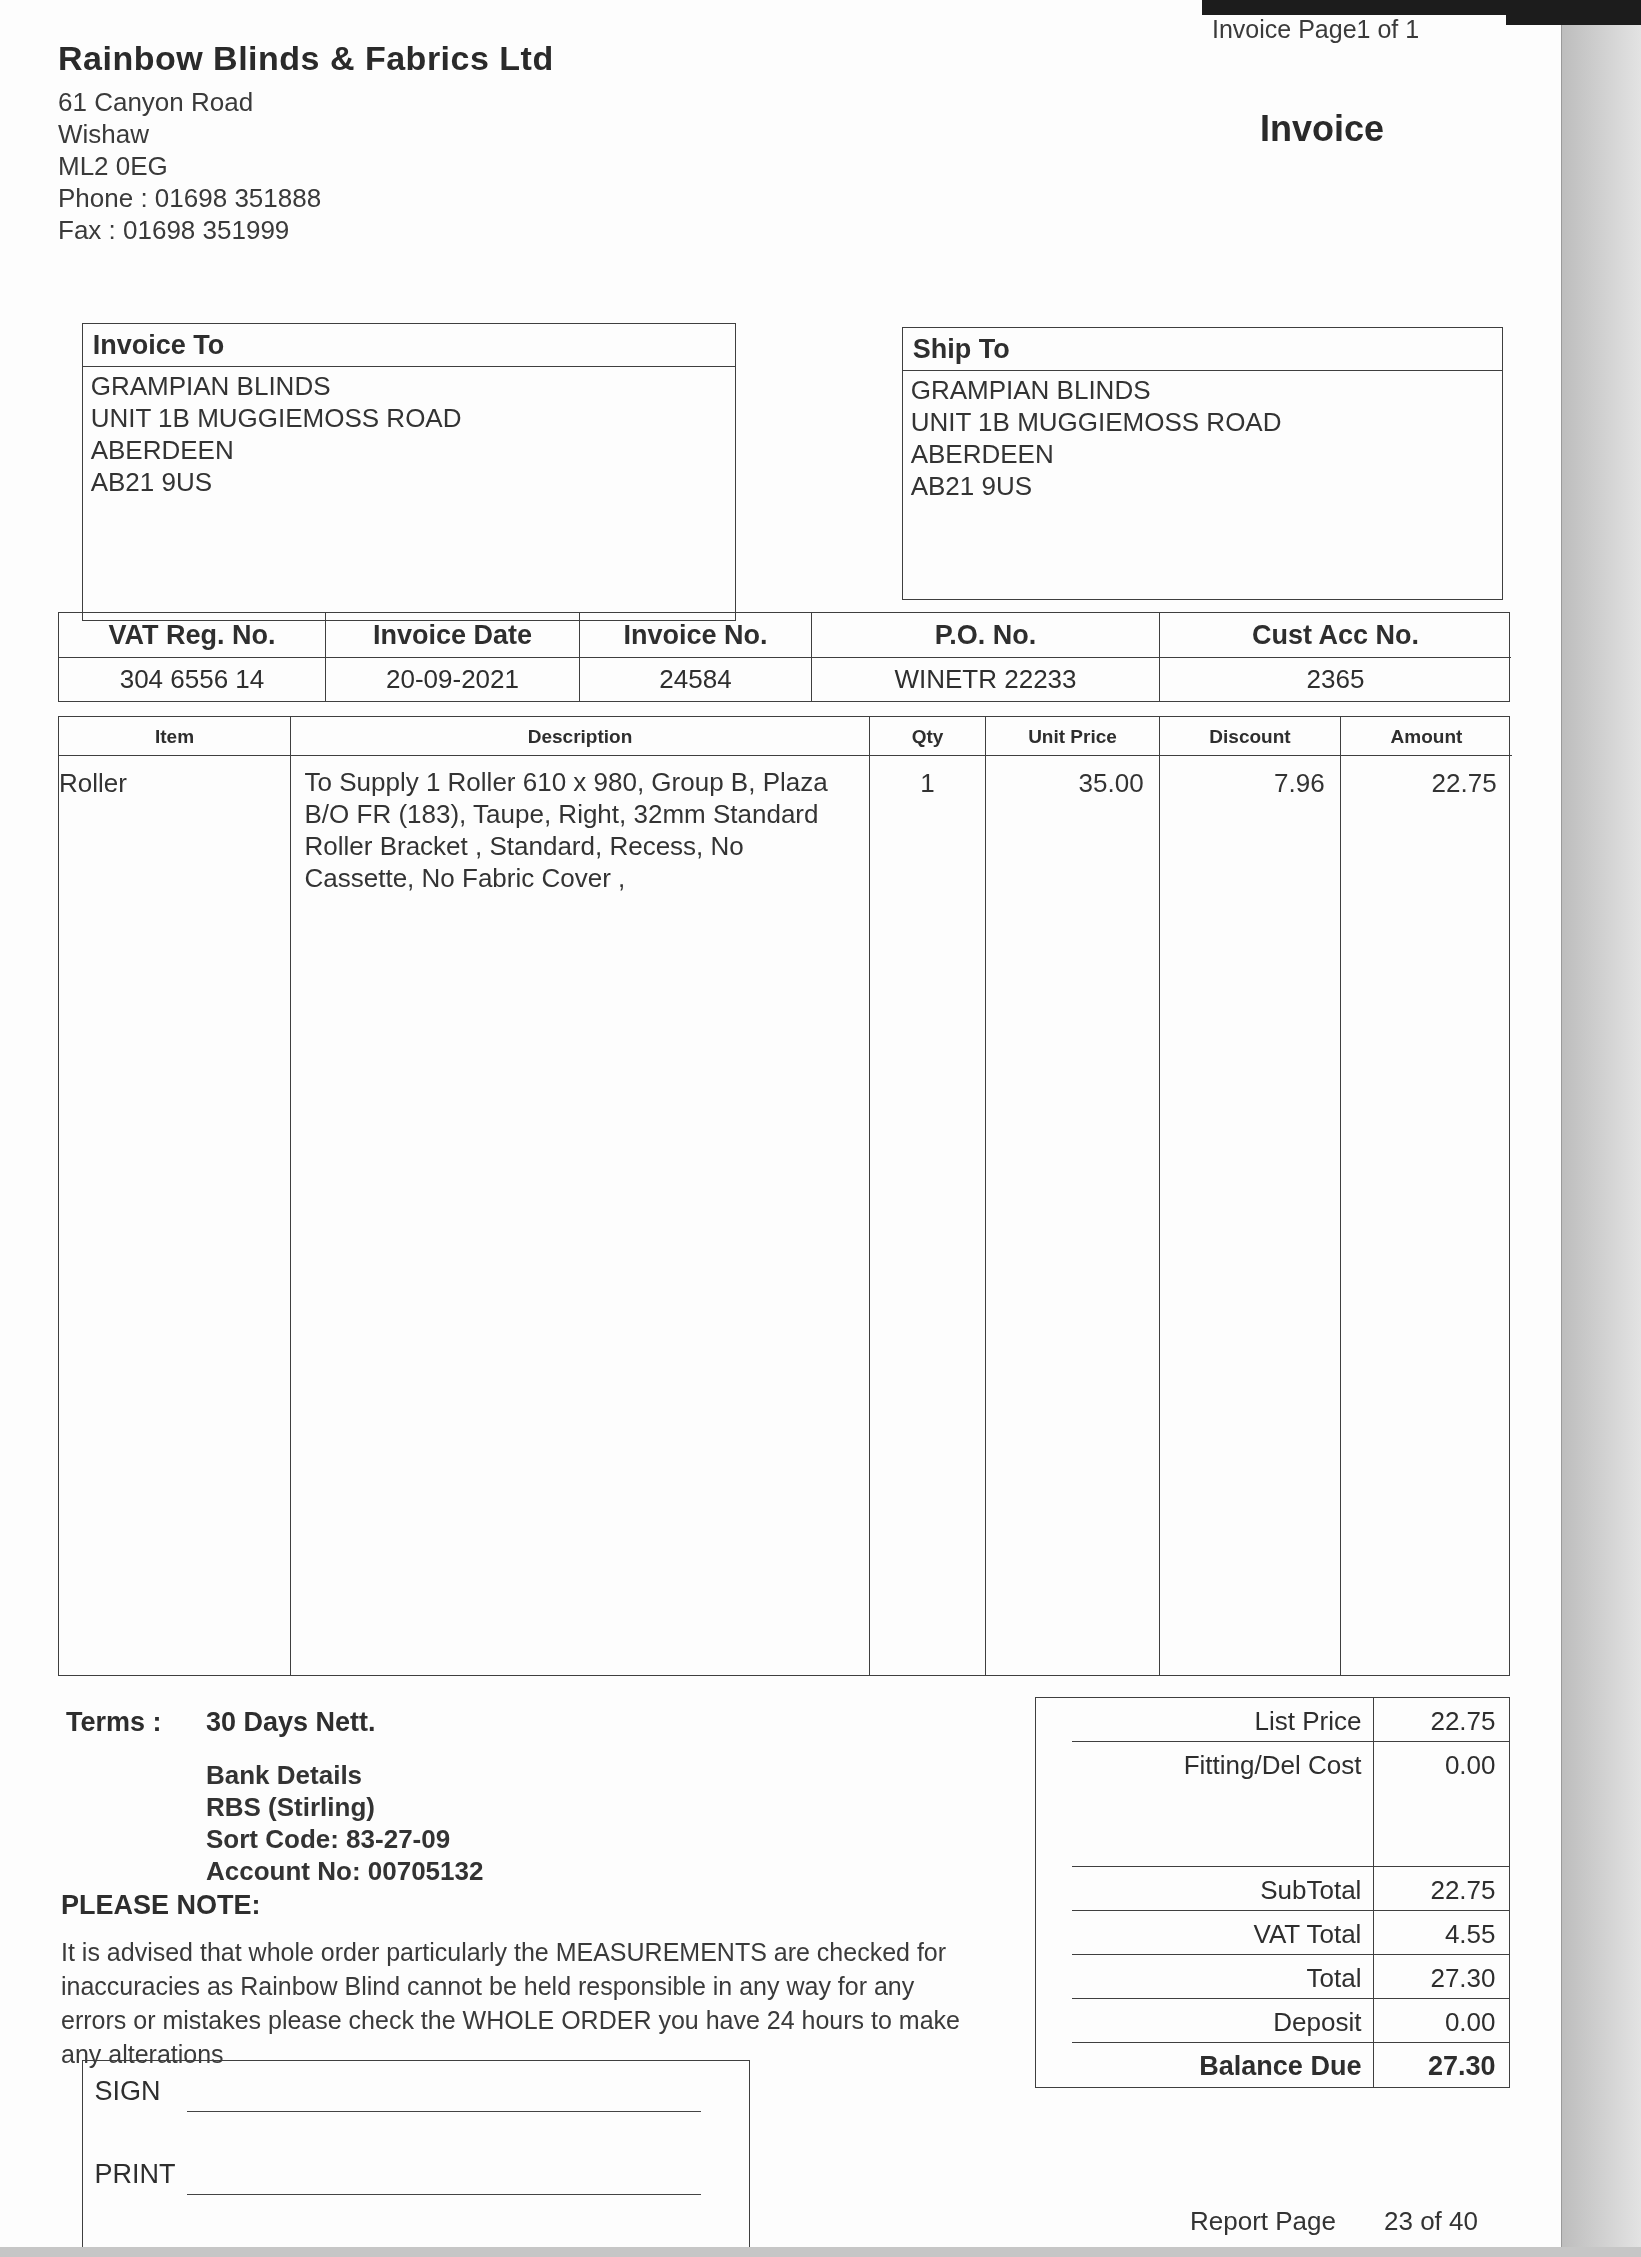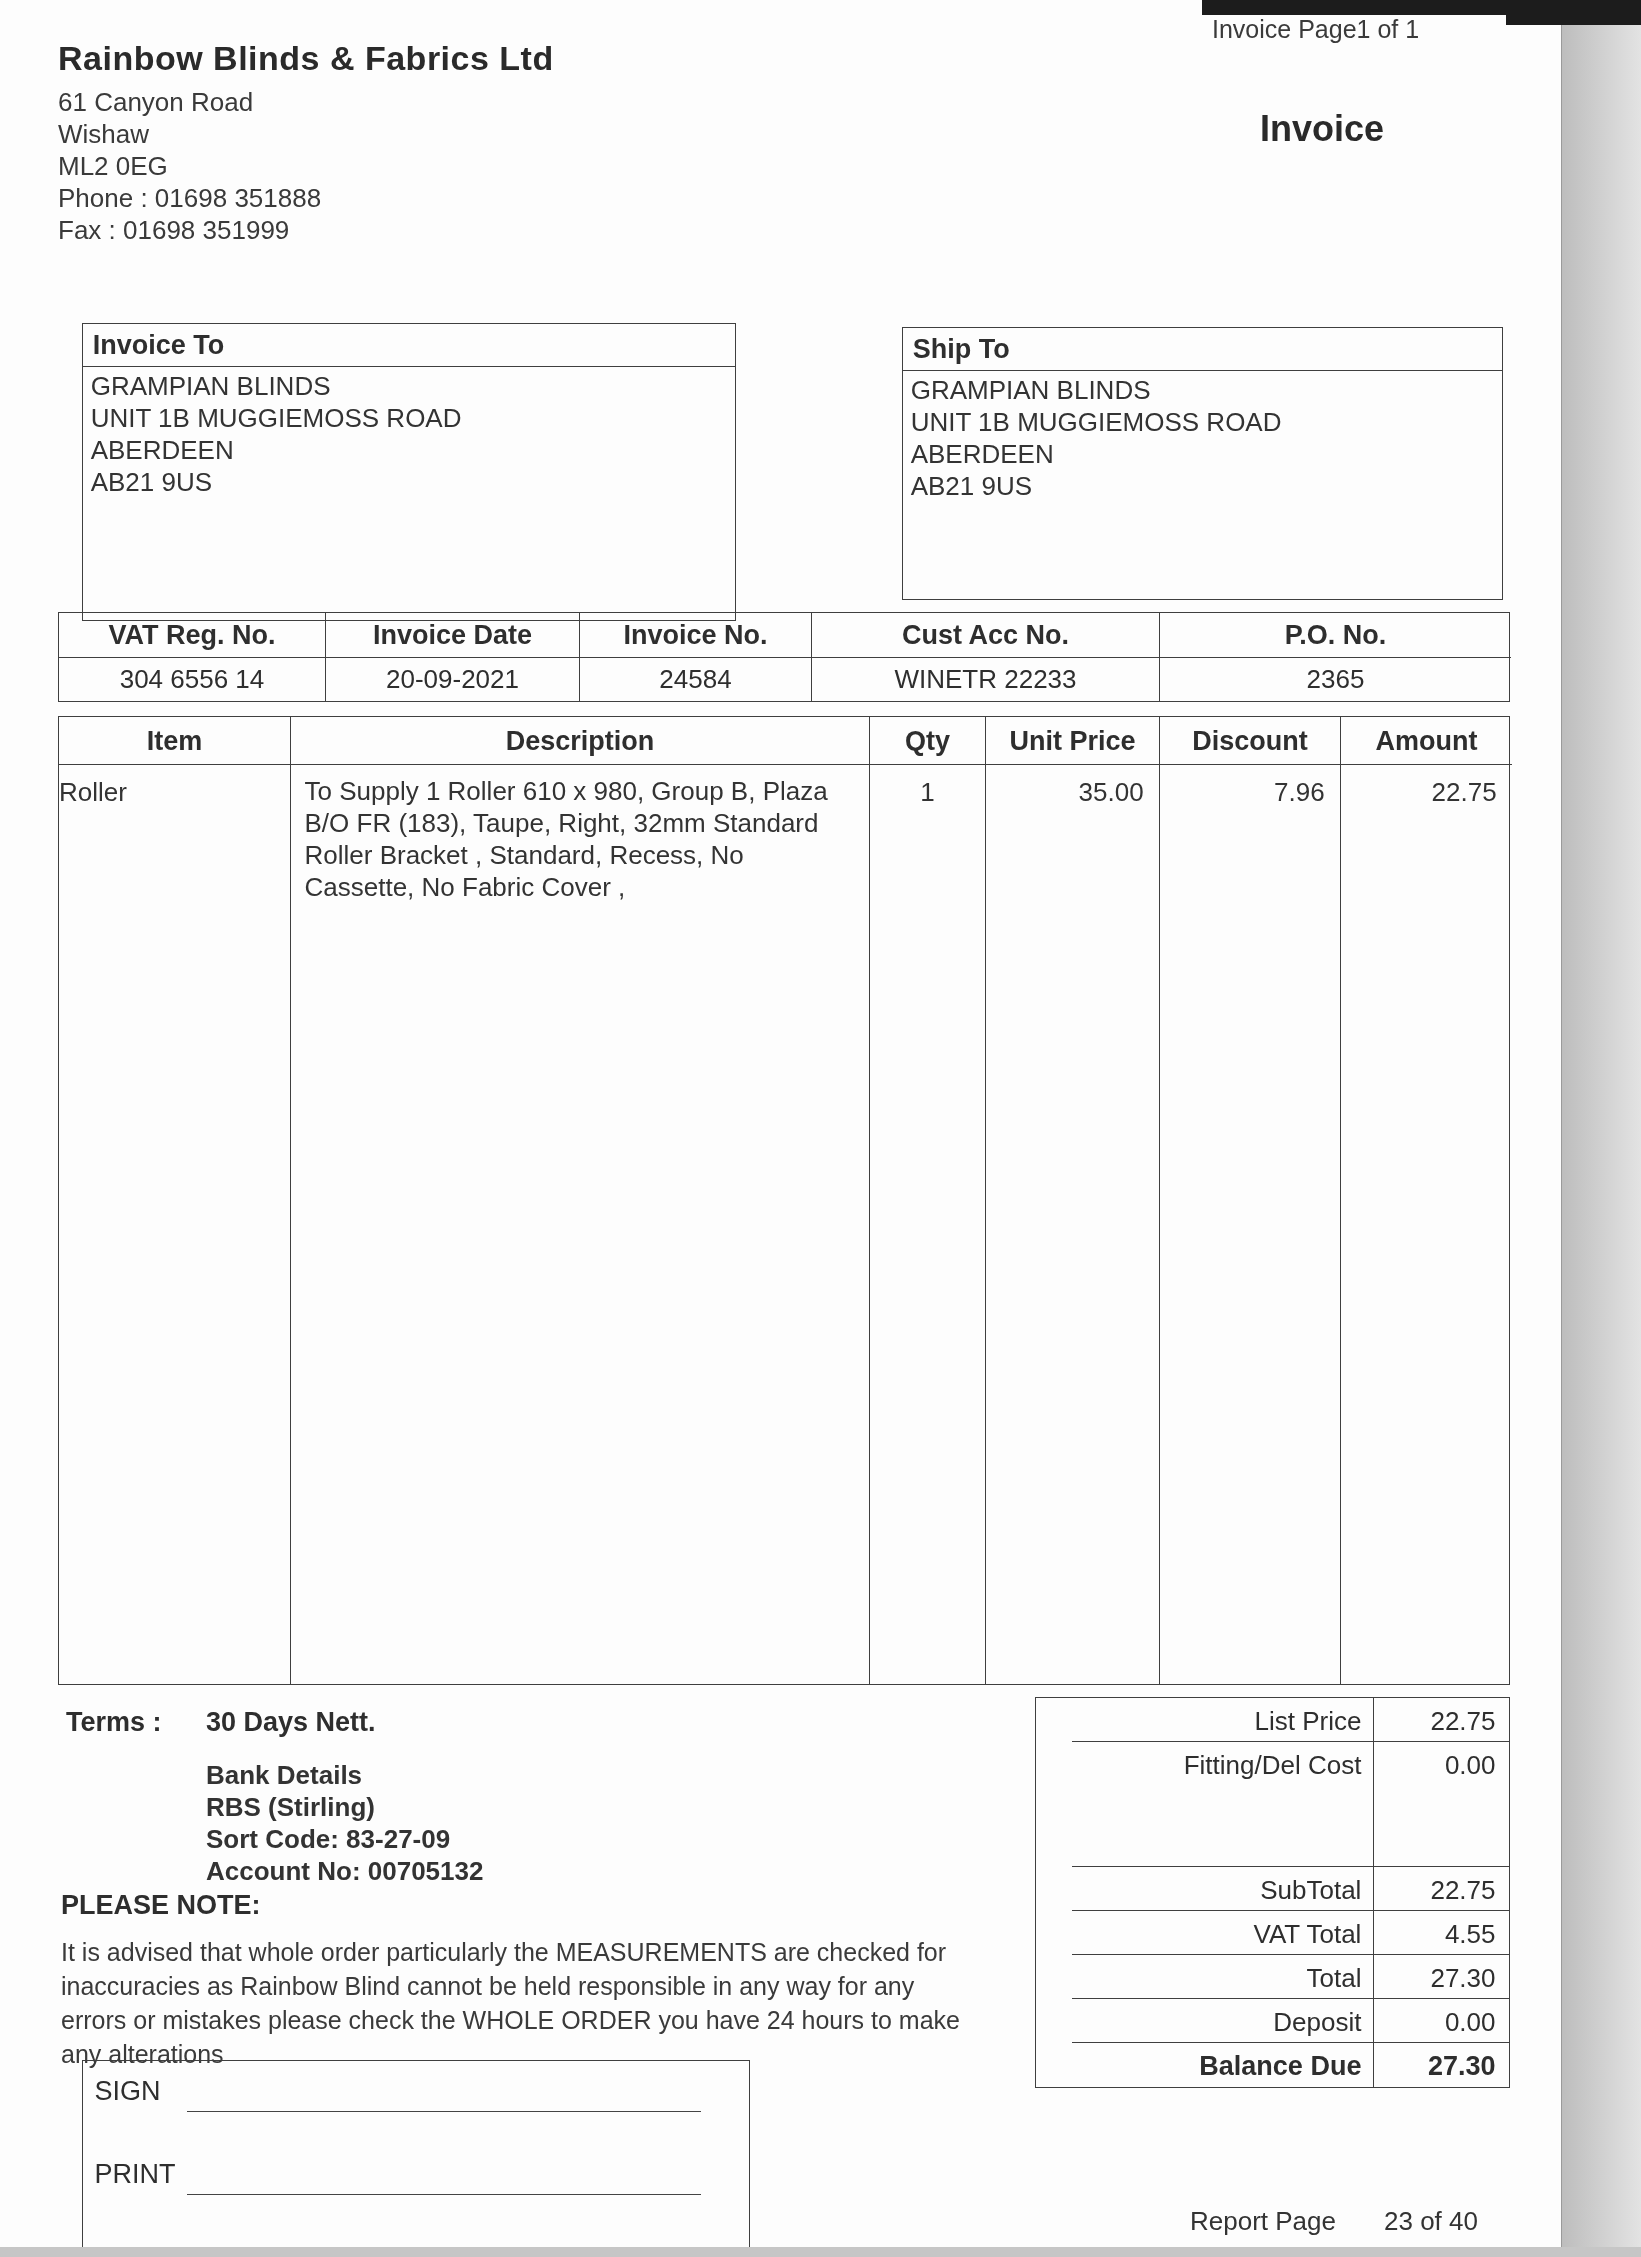--- a/index.html
+++ b/index.html
@@ -31,21 +31,21 @@
   
   .info-table { position:absolute; left:58px; top:612px; width:1452px; border:1.9px solid #3f3f3f; }
   .info-row { display:grid; grid-template-columns:267px 254px 232px 348px 351px; }
   .info-row > div { padding:6.8px 5.8px 5.8px 5.8px; text-align:center; font-size:26px; border-right:1.9px solid #3f3f3f; }
   .info-row > div:last-child { border-right:none; }
   .info-head > div { font-weight:bold; font-size:27px; border-bottom:1.9px solid #3f3f3f; }
 
   
   .items-table { position:absolute; left:58px; top:716px; width:1452px; border:1.9px solid #3f3f3f; }
   .items-head, .items-body { display:grid; grid-template-columns:232px 579px 116px 174px 181px 171px; }
-  .items-head > div { font-weight:bold; font-size:27px; text-align:center; padding:8.7px 3.9px 7.7px 3.9px; border-right:1.9px solid #3f3f3f; border-bottom:1.9px solid #3f3f3f; }
+  .items-head > div { font-weight:bold; font-size:19px; text-align:center; padding:8.7px 3.9px 7.7px 3.9px; border-right:1.9px solid #3f3f3f; border-bottom:1.9px solid #3f3f3f; }
   .items-head > div:last-child { border-right:none; }
   .items-body > div { min-height:919px; border-right:1.9px solid #3f3f3f; font-size:26px; color:#333; }
   .items-body > div:last-child { border-right:none; }
   .cell-item { text-align:left; padding-top:11.6px; }
   .cell-desc { padding:9.7px 13.5px; line-height:32px; }
   .cell-qty { text-align:center; padding-top:11.6px; }
   .cell-num { text-align:right; padding:11.6px 15.4px 0 0; }
 
   
   .terms { position:absolute; left:66px; top:1707px; font-size:27px; font-weight:bold; }
@@ -117,22 +117,22 @@
       <div>ABERDEEN</div>
       <div>AB21 9US</div>
     </div>
   </div>
 
   <div class="info-table">
     <div class="info-row info-head">
       <div>VAT Reg. No.</div>
       <div>Invoice Date</div>
       <div>Invoice No.</div>
+      <div>P.O. No.</div>
       <div>Cust Acc No.</div>
-      <div>P.O. No.</div>
     </div>
     <div class="info-row">
       <div>304 6556 14</div>
       <div>20-09-2021</div>
       <div>24584</div>
       <div>WINETR 22233</div>
       <div>2365</div>
     </div>
   </div>
 

